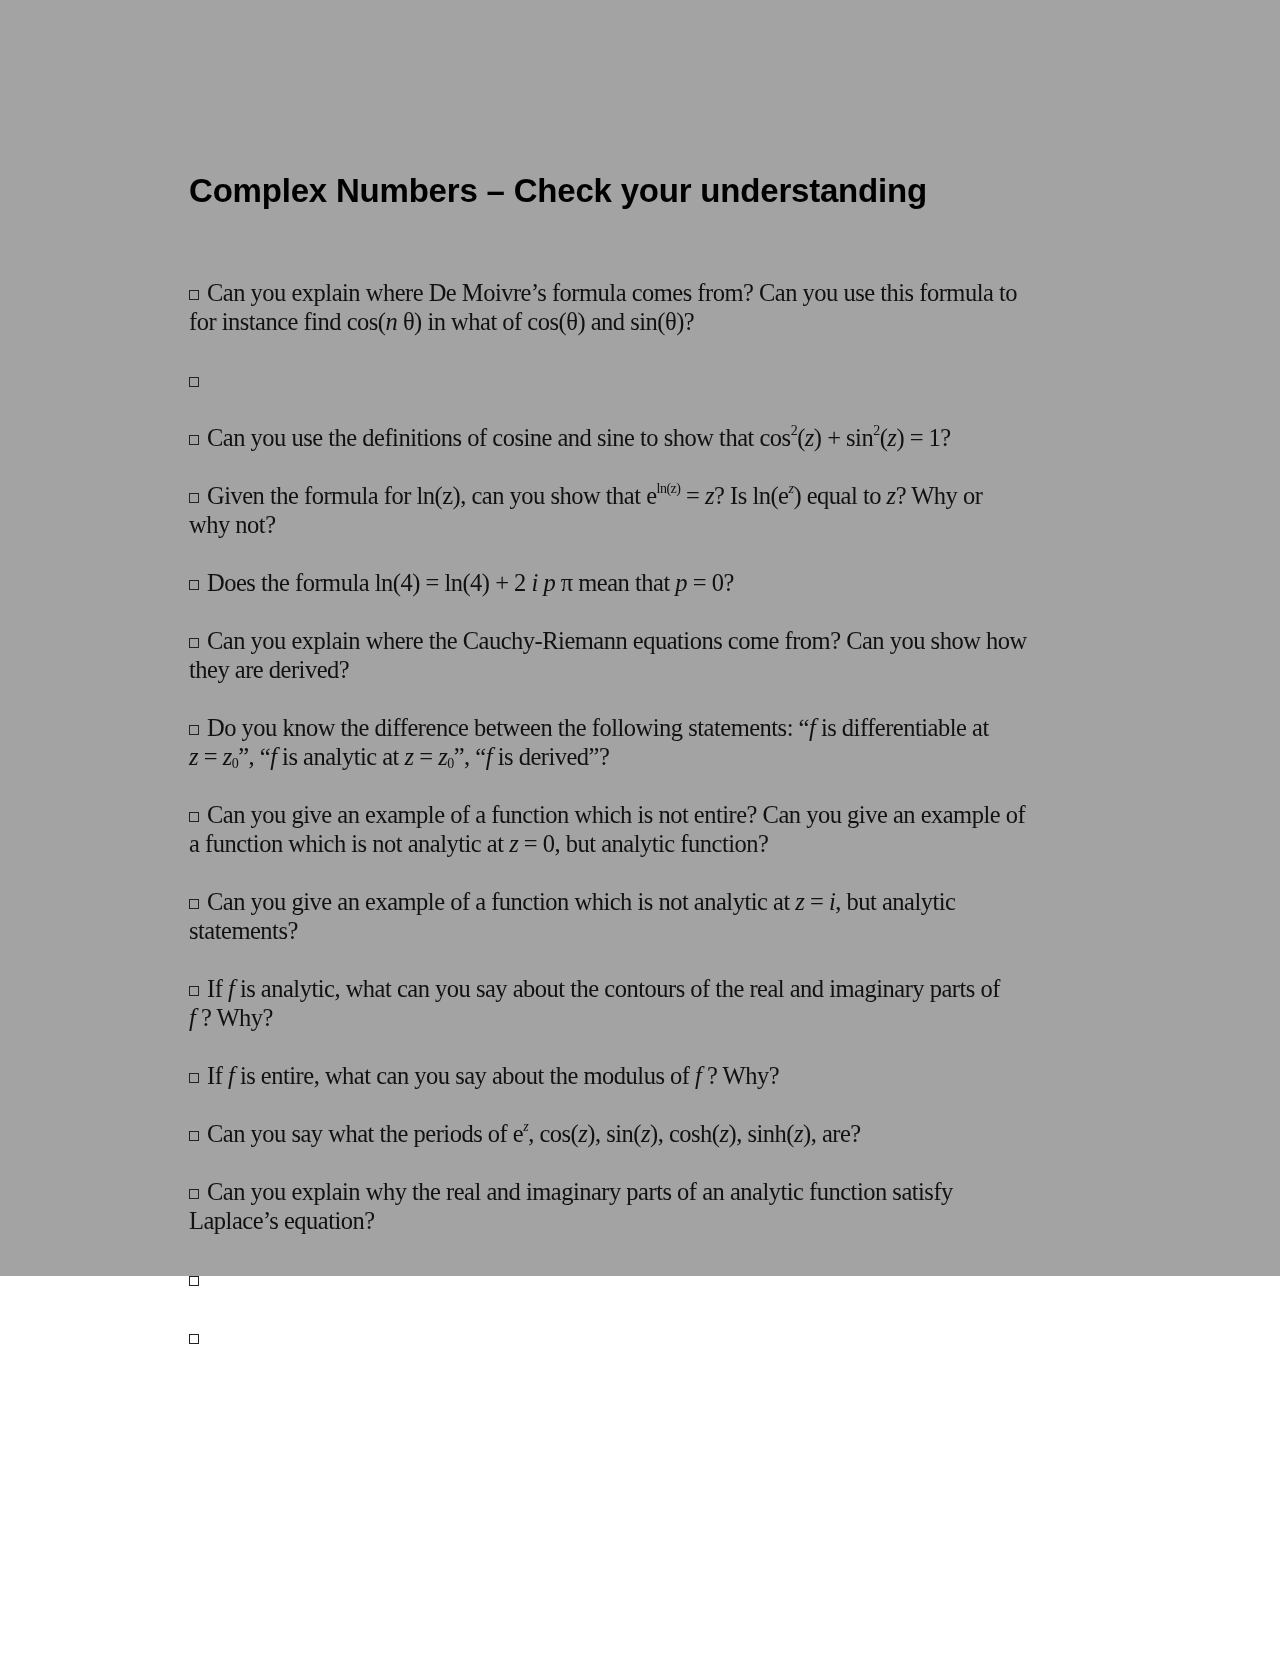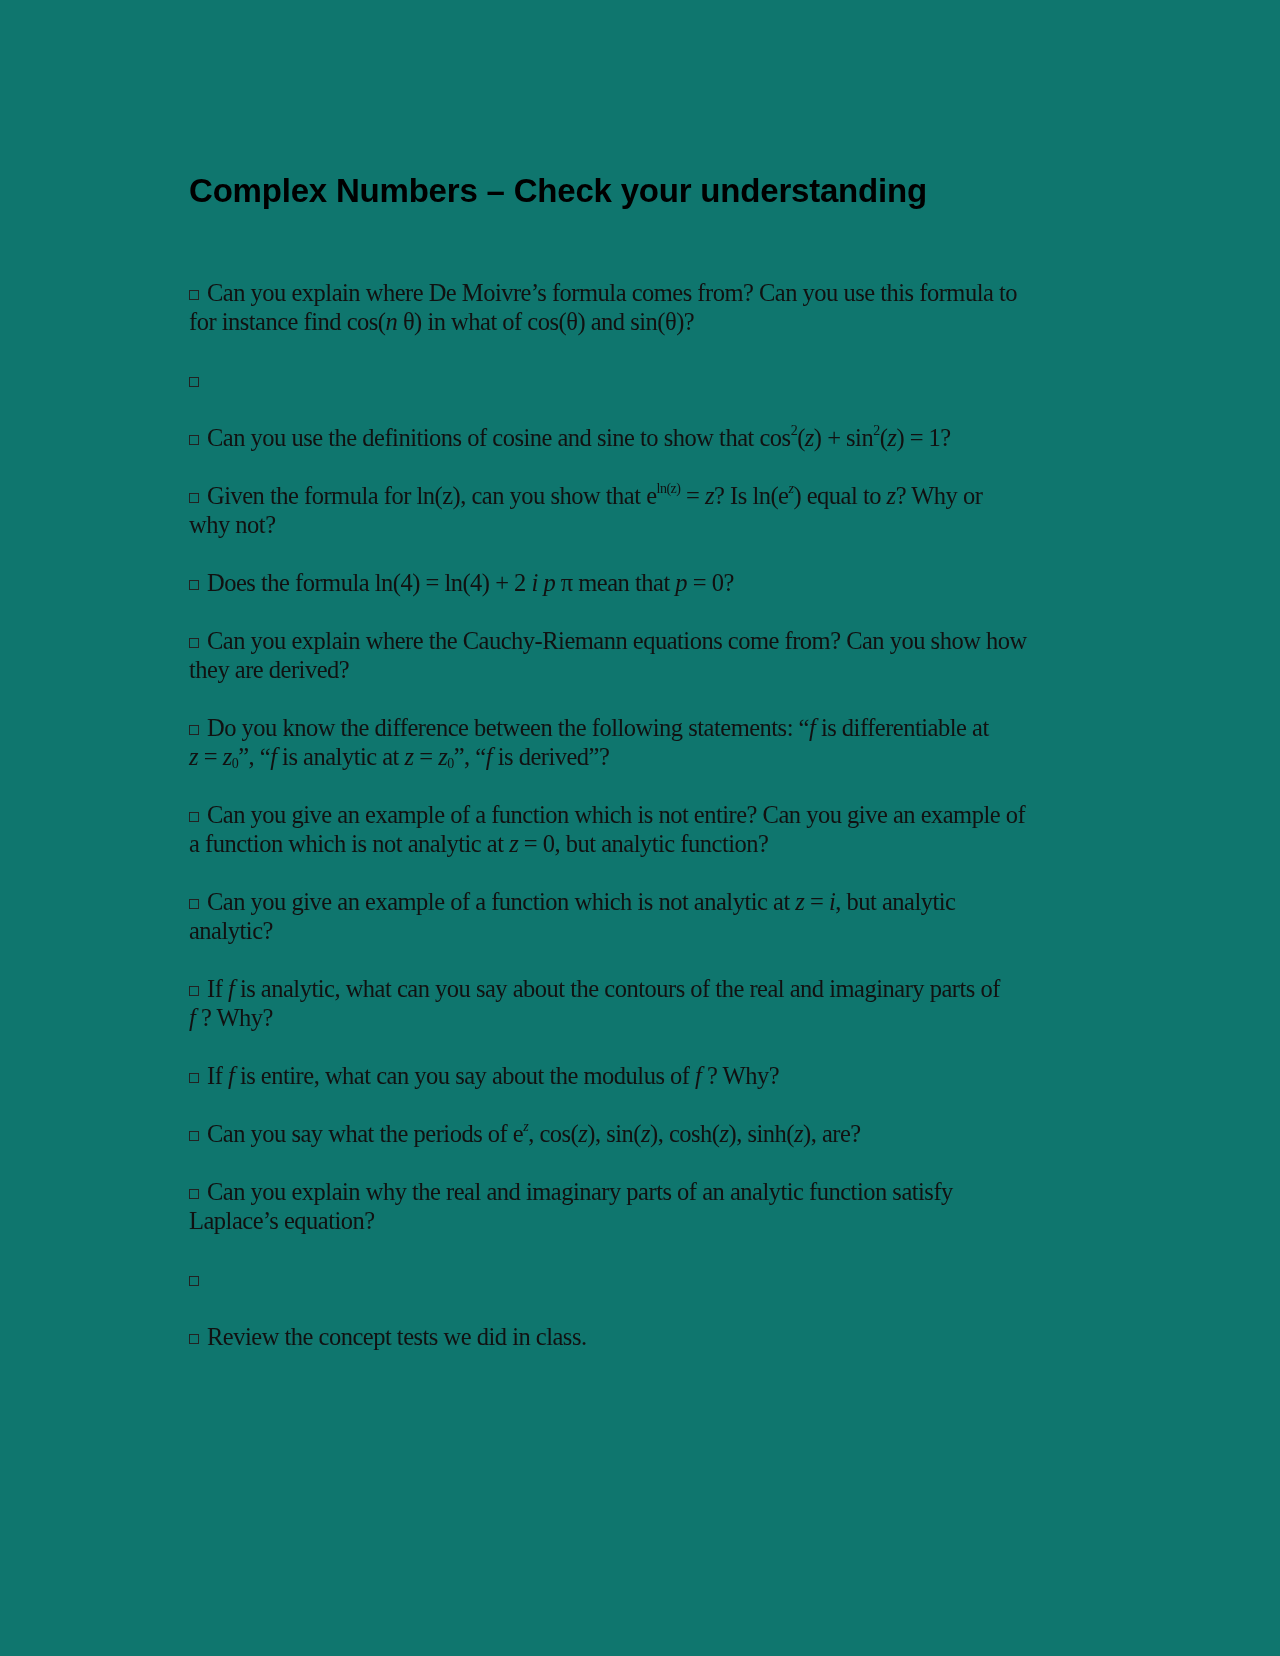--- a/index.html
+++ b/index.html
@@ -1,17 +1,17 @@
 <!DOCTYPE html>
 <html><head>
 <meta charset="utf-8">
 <style>
   html, body { margin: 0; padding: 0; background: #ffffff; }
   body { width: 1280px; height: 1656px; position: relative; overflow: hidden; }
-  .page { position: absolute; left: 0; top: 0; width: 1280px; height: 1656px; background: #0f766e; }
+  .page { position: absolute; left: 0; top: 0; width: 1280px; height: 1276px; background: #a3a3a3; }
   h1.title {
     position: absolute; left: 189px; top: 172px; margin: 0;
     font-family: "Liberation Sans", sans-serif; font-weight: bold;
     font-size: 33px; color: #000; letter-spacing: -0.2px; white-space: nowrap;
   }
   .items {
     position: absolute; left: 189px; top: 278px; width: 910px;
     font-family: "Liberation Serif", serif; font-size: 24.5px; line-height: 29px;
     color: #111; letter-spacing: -0.5px;
   }
@@ -41,27 +41,27 @@
     <p class="item"><span class="cb"></span><span>Given the formula for ln(z), can you show that e</span><sup>ln(z)</sup><span> = </span><i>z</i><span>? Is ln(e</span><sup><i>z</i></sup><span>) equal to </span><i>z</i><span>? Why or</span><br><span>why not?</span></p>
 
     <p class="item"><span class="cb"></span><span>Does the formula ln(4) = ln(4) + 2 </span><i>i p</i><span> π mean that </span><i>p</i><span> = 0?</span></p>
 
     <p class="item"><span class="cb"></span><span>Can you explain where the Cauchy-Riemann equations come from? Can you show how</span><br><span>they are derived?</span></p>
 
     <p class="item"><span class="cb"></span><span>Do you know the difference between the following statements: “</span><i>f</i><span> is differentiable at</span><br><i>z</i><span> = </span><i>z</i><sub>0</sub><span>”, “</span><i>f</i><span> is analytic at </span><i>z</i><span> = </span><i>z</i><sub>0</sub><span>”, “</span><i>f</i><span> is derived”?</span></p>
 
     <p class="item"><span class="cb"></span><span>Can you give an example of a function which is not entire? Can you give an example of</span><br><span>a function which is not analytic at </span><i>z</i><span> = 0, but analytic function?</span></p>
 
-    <p class="item"><span class="cb"></span><span>Can you give an example of a function which is not analytic at </span><i>z</i><span> = </span><i>i</i><span>, but analytic</span><br><span>analytic?</span></p>
+    <p class="item"><span class="cb"></span><span>Can you give an example of a function which is not analytic at </span><i>z</i><span> = </span><i>i</i><span>, but analytic</span><br><span>statements?</span></p>
 
     <p class="item"><span class="cb"></span><span>If </span><i>f</i><span> is analytic, what can you say about the contours of the real and imaginary parts of</span><br><i>f</i><span> ? Why?</span></p>
 
     <p class="item"><span class="cb"></span><span>If </span><i>f</i><span> is entire, what can you say about the modulus of </span><i>f</i><span> ? Why?</span></p>
 
     <p class="item"><span class="cb"></span><span>Can you say what the periods of e</span><sup><i>z</i></sup><span>, cos(</span><i>z</i><span>), sin(</span><i>z</i><span>), cosh(</span><i>z</i><span>), sinh(</span><i>z</i><span>), are?</span></p>
 
     <p class="item"><span class="cb"></span><span>Can you explain why the real and imaginary parts of an analytic function satisfy</span><br><span>Laplace’s equation?</span></p>
 
     <p class="item"><span class="cb"></span></p>
 
-    <p class="item"><span class="cb"></span><span>Review the concept tests we did in class.</span></p>
+    <p class="item"><span class="cb"></span></p>
   </div>
 </div>
 
 </body></html>

